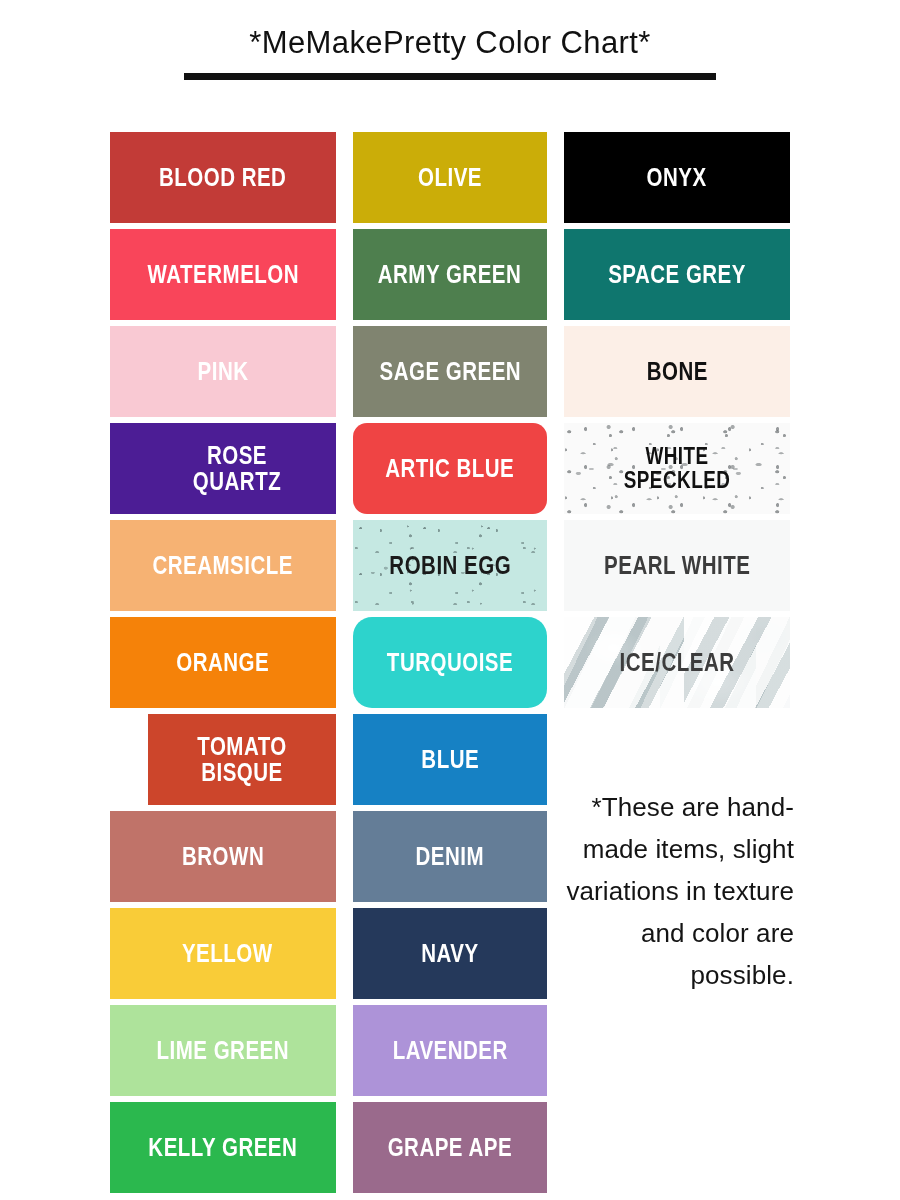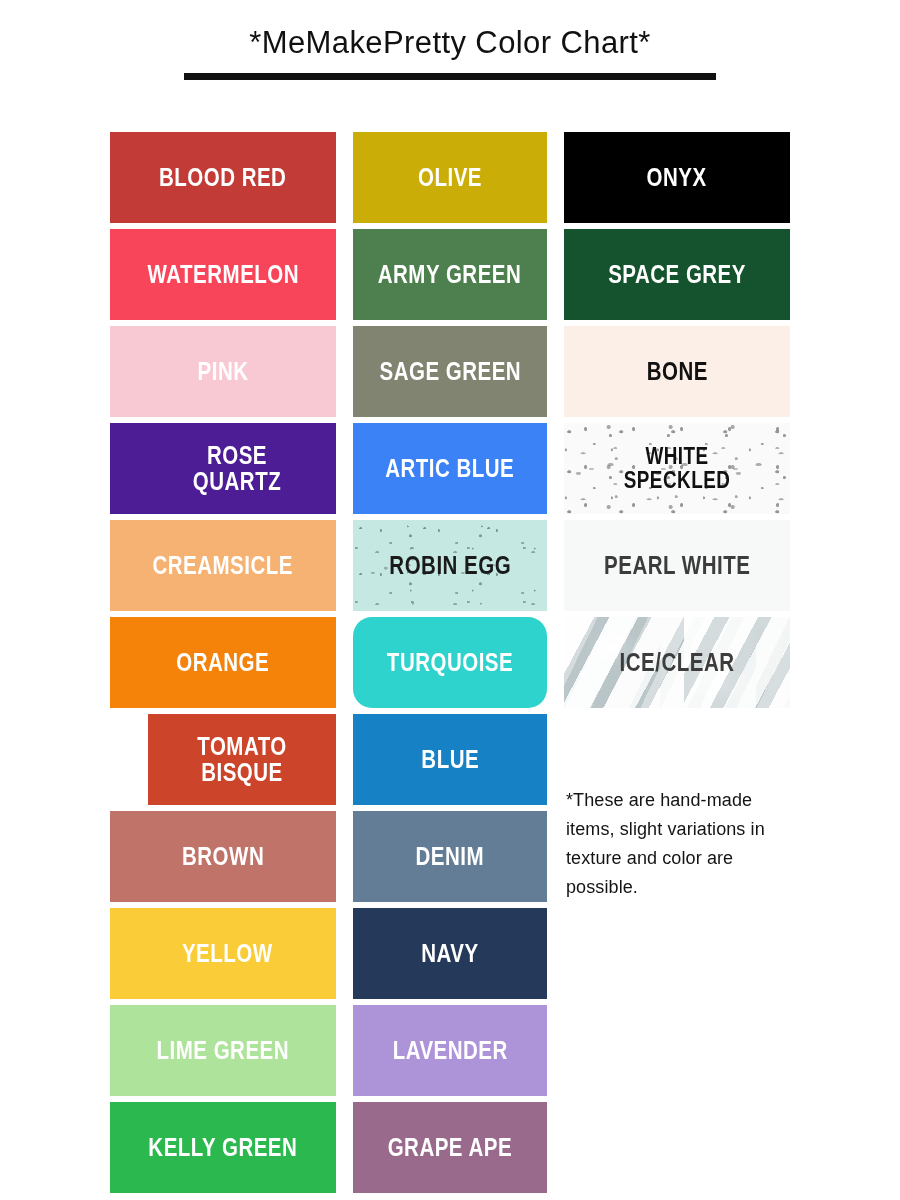--- a/index.html
+++ b/index.html
@@ -147,23 +147,23 @@
       radial-gradient(ellipse 34px 22px at 88% 22%, rgba(186,198,201,.55), rgba(255,255,255,0) 72%);
     background-size: 120px 100%, 96px 100%, 100% 100%, 100% 100%, 100% 100%;
   }
 
   
   .disclaimer {
     position: absolute;
     left: 566px;
     top: 786px;
     width: 228px;
-    text-align: left;
+    text-align: right;
     font-family: "Liberation Sans", sans-serif;
-    font-size: 18px;
+    font-size: 26px;
     font-weight: 400;
     line-height: 1.62;
     color: #141414;
     letter-spacing: 0.1px;
   }
 </style>
 </head>
 <body>
 
 <div class="page">
@@ -212,21 +212,21 @@
     <div class="col">
         <div class="swatch" style="background: rgb(203, 173, 8);">
           <span class="swatch-label" style="color: rgb(255, 255, 255);">OLIVE</span>
         </div>
         <div class="swatch" style="background: rgb(78, 127, 78);">
           <span class="swatch-label" style="color: rgb(255, 255, 255);">ARMY GREEN</span>
         </div>
         <div class="swatch" style="background: rgb(128, 132, 112);">
           <span class="swatch-label" style="color: rgb(255, 255, 255);">SAGE GREEN</span>
         </div>
-        <div class="swatch" style="background: #3b82f6;">
+        <div class="swatch" style="background: #ef4444; border-radius: 14px;">
           <span class="swatch-label" style="color: rgb(255, 255, 255);">ARTIC BLUE</span>
         </div>
         <div class="swatch" style="background: rgb(197, 232, 226);">
           <div class="tex tex-speckle-robin"></div>
           <span class="swatch-label" style="color: rgb(26, 26, 26);">ROBIN EGG</span>
         </div>
         <div class="swatch" style="background: rgb(45, 211, 204); border-radius: 19px;">
           <span class="swatch-label" style="color: rgb(255, 255, 255);">TURQUOISE</span>
         </div>
         <div class="swatch" style="background: rgb(22, 129, 196);">
@@ -242,21 +242,21 @@
           <span class="swatch-label" style="color: rgb(255, 255, 255);">LAVENDER</span>
         </div>
         <div class="swatch" style="background: rgb(154, 106, 140);">
           <span class="swatch-label" style="color: rgb(255, 255, 255);">GRAPE APE</span>
         </div>
       </div>
     <div class="col">
         <div class="swatch" style="background: rgb(0, 0, 0);">
           <span class="swatch-label" style="color: rgb(255, 255, 255);">ONYX</span>
         </div>
-        <div class="swatch" style="background: #14532d;">
+        <div class="swatch" style="background: #0f766e;">
           <span class="swatch-label" style="color: rgb(255, 255, 255);">SPACE GREY</span>
         </div>
         <div class="swatch" style="background: rgb(252, 239, 231);">
           <span class="swatch-label" style="color: rgb(17, 17, 17);">BONE</span>
         </div>
         <div class="swatch" style="background: rgb(250, 250, 250);">
           <div class="tex tex-speckle-white"></div>
           <span class="swatch-label two-line" style="color: rgb(17, 17, 17);">WHITE
 SPECKLED</span>
         </div>

